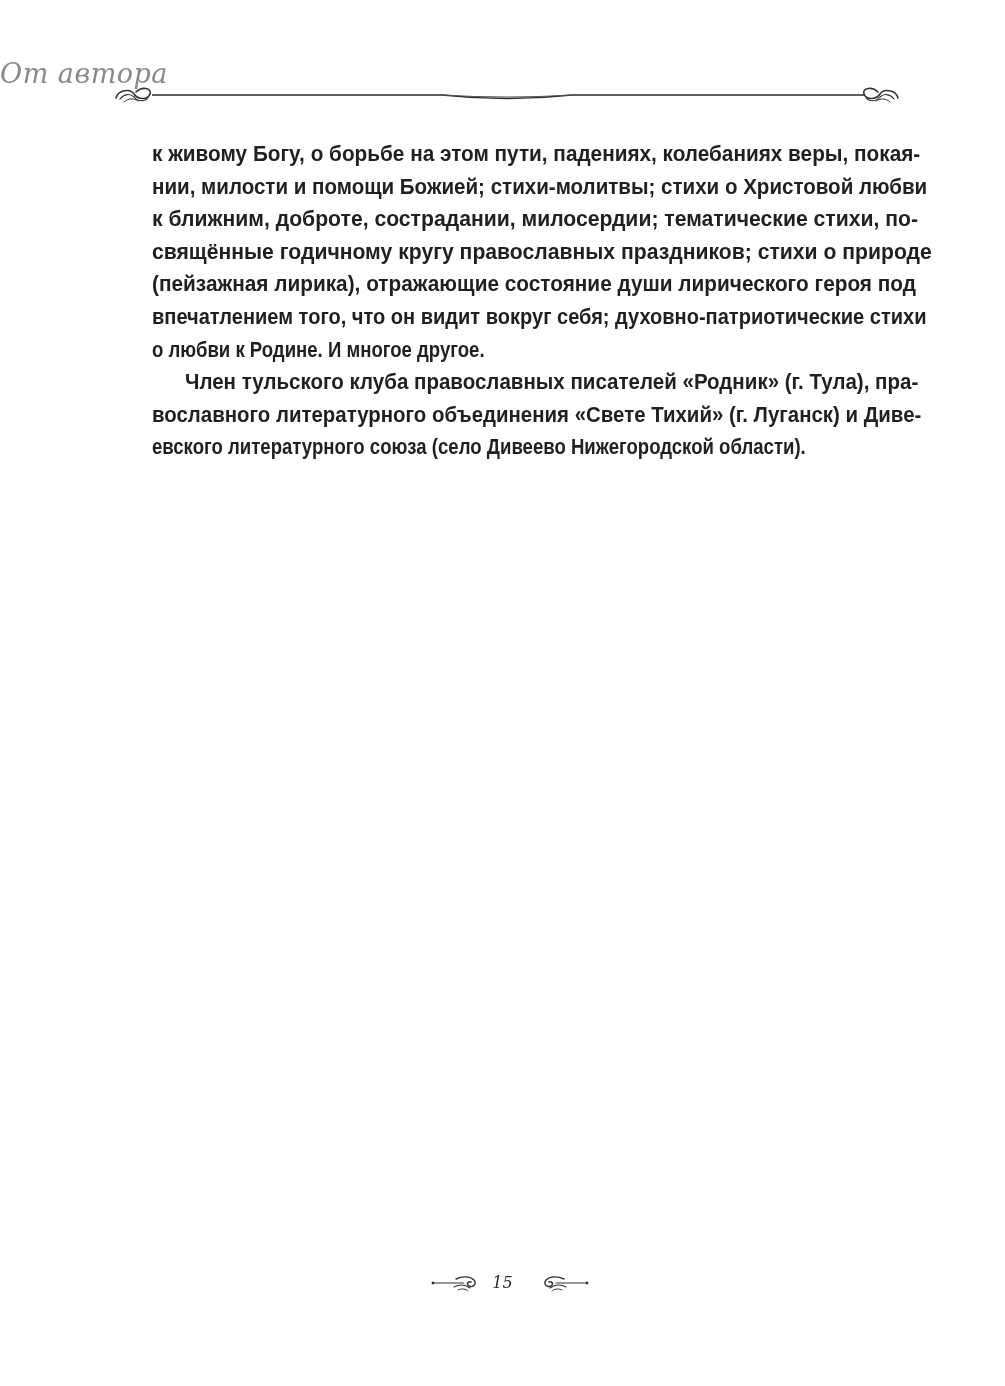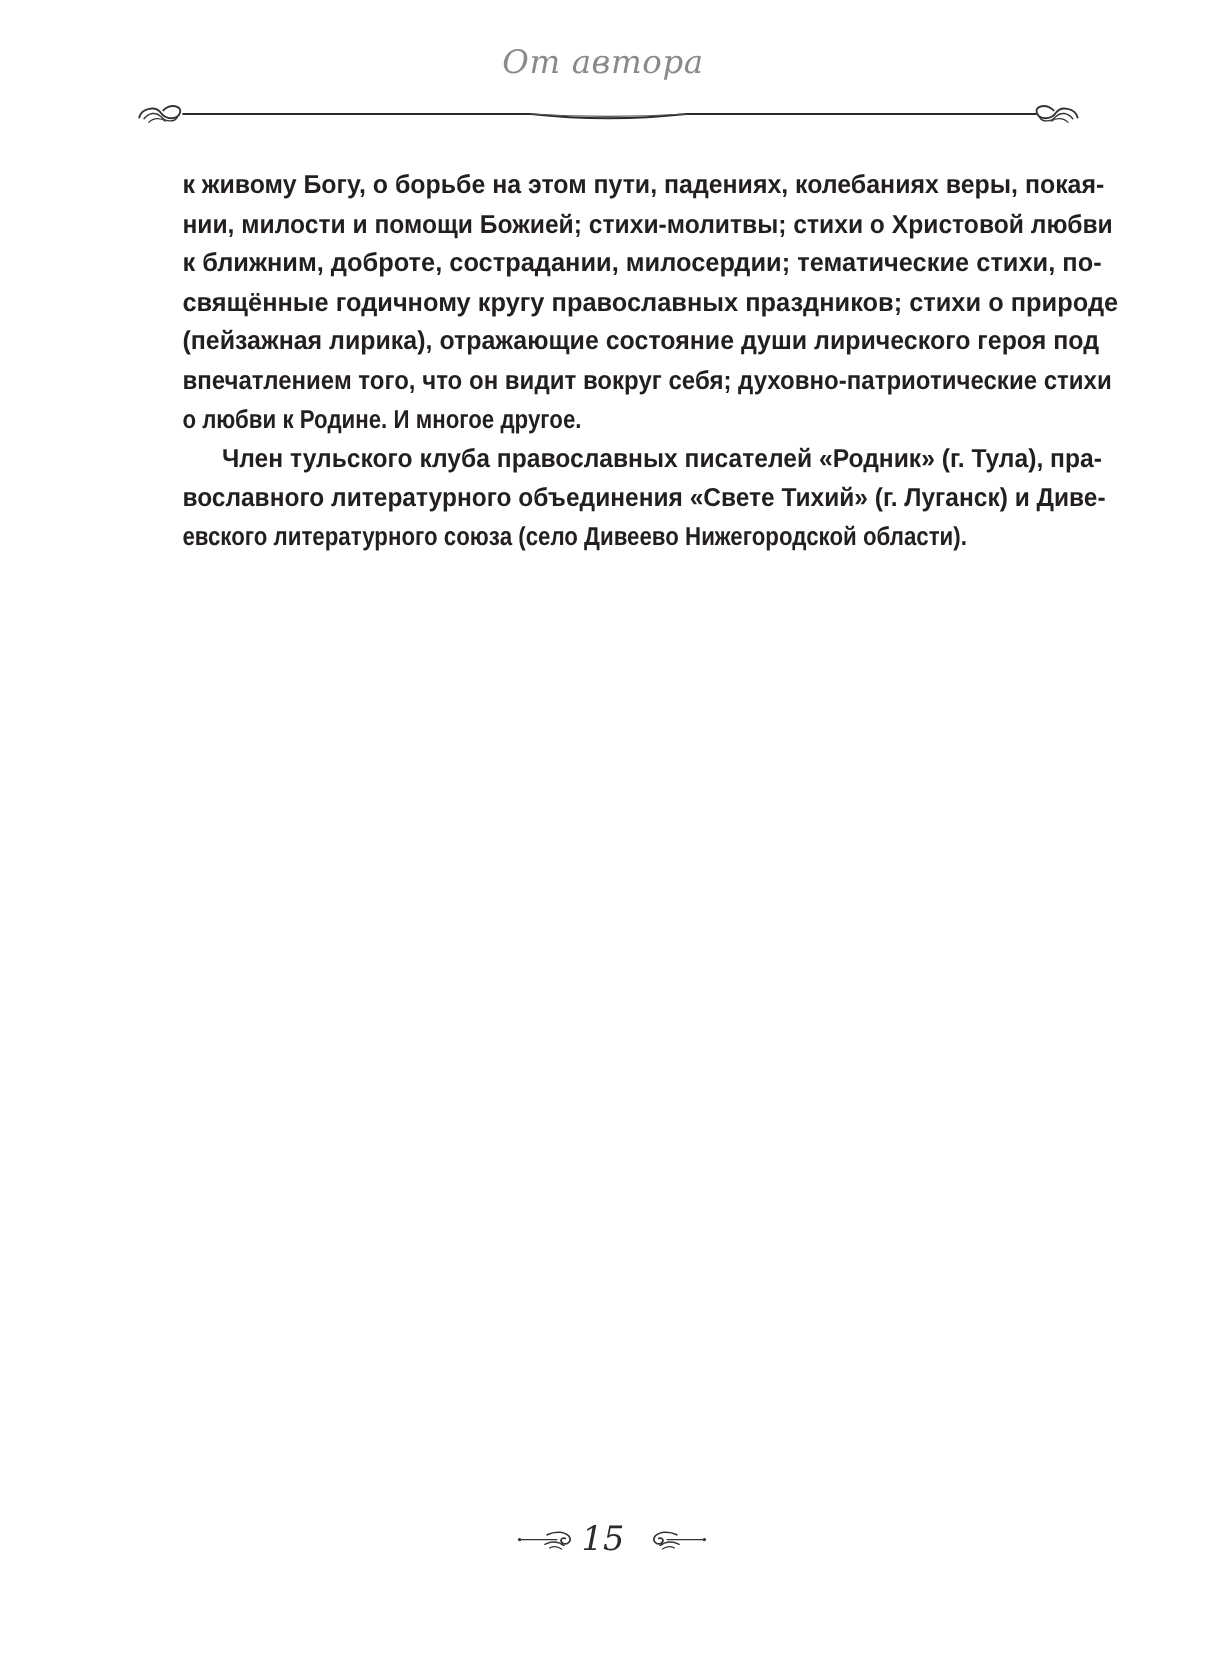--- a/index.html
+++ b/index.html
@@ -17,24 +17,23 @@
     }
     .page-header {
       position: absolute;
       left: 0;
       top: 0;
       width: 1005px;
       height: 120px;
     }
     .running-title {
       position: absolute;
-      top: 35px;
+      top: 56px;
       left: 0;
       width: 1005px;
-      text-align: center;
       font-family: "DejaVu Serif", "Liberation Serif", serif;
       font-style: italic;
       font-size: 27px;
       letter-spacing: 0.5px;
       color: #8a8a8a;
       font-weight: normal;
       margin: 0;
       line-height: 36px;
     }
     .header-rule {
@@ -91,21 +90,21 @@
       height: 26px;
     }
     .page-number {
       position: absolute;
       left: 0;
       top: 2px;
       width: 1005px;
       text-align: center;
       font-family: "DejaVu Serif", "Liberation Serif", serif;
       font-style: italic;
-      font-size: 28px;
+      font-size: 16px;
       color: #2b2b2b;
       line-height: 30px;
     }
   </style>
 </head>
 <body>
 
 <header class="page-header">
   <h1 class="running-title">От автора</h1>
 

